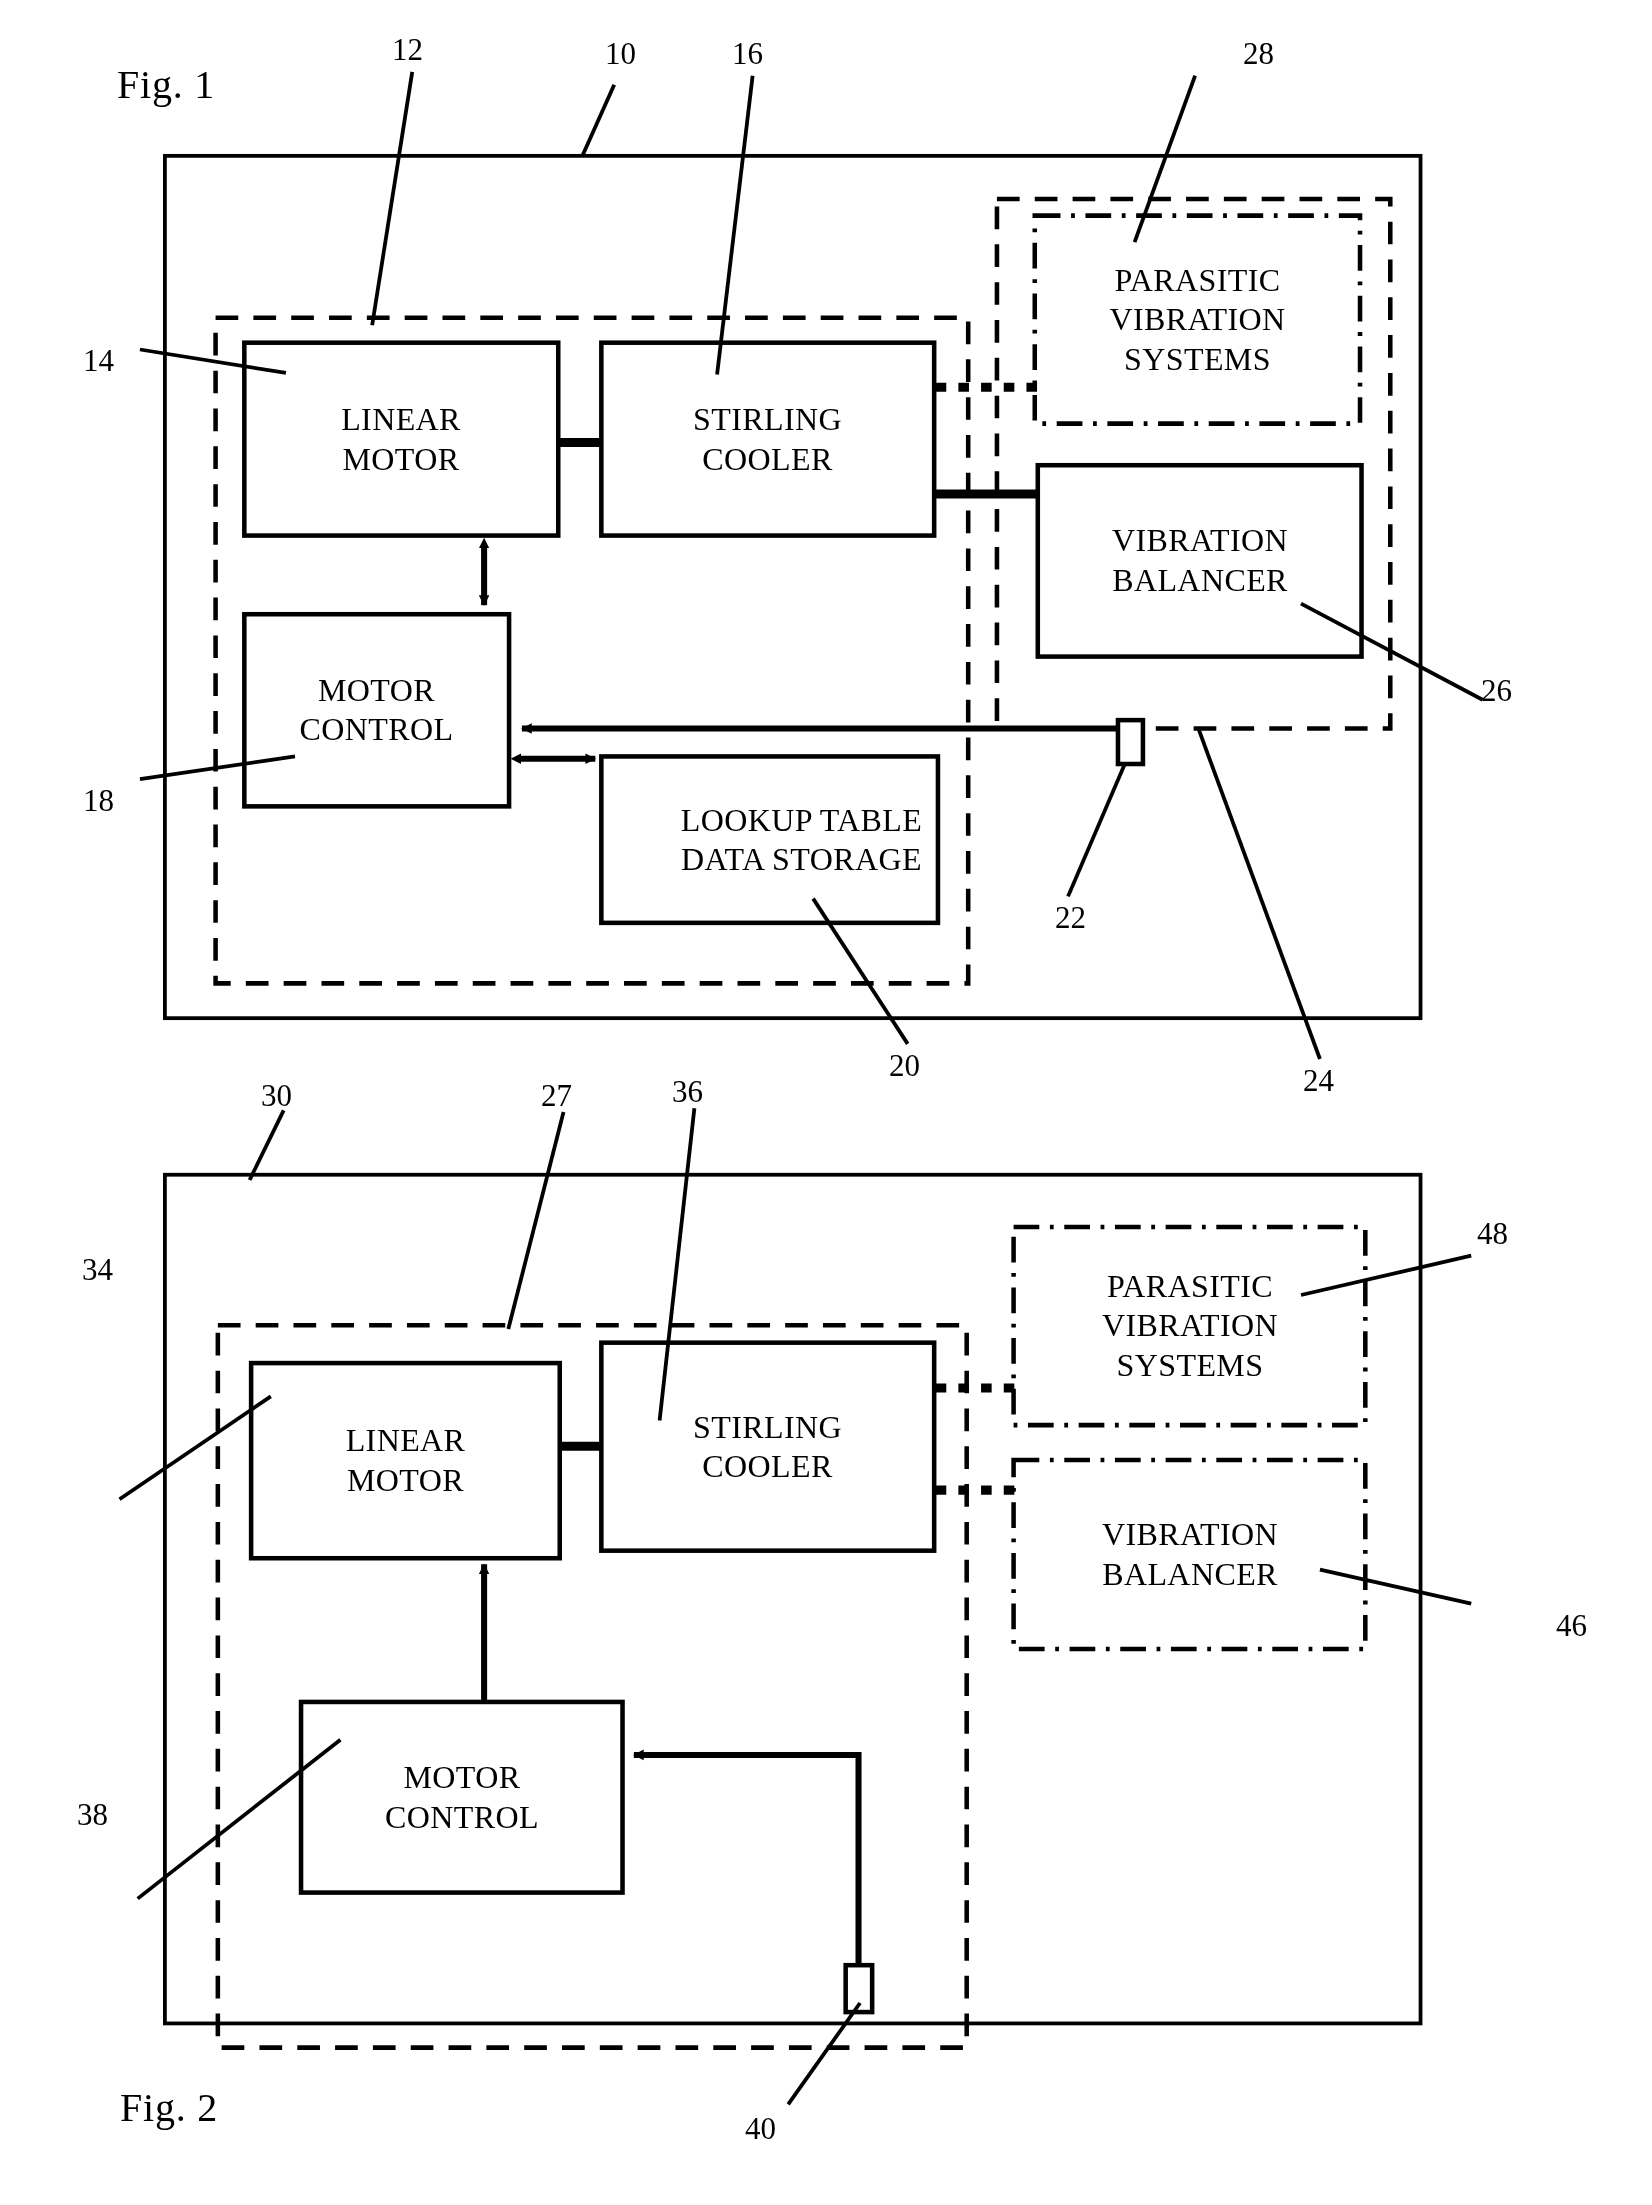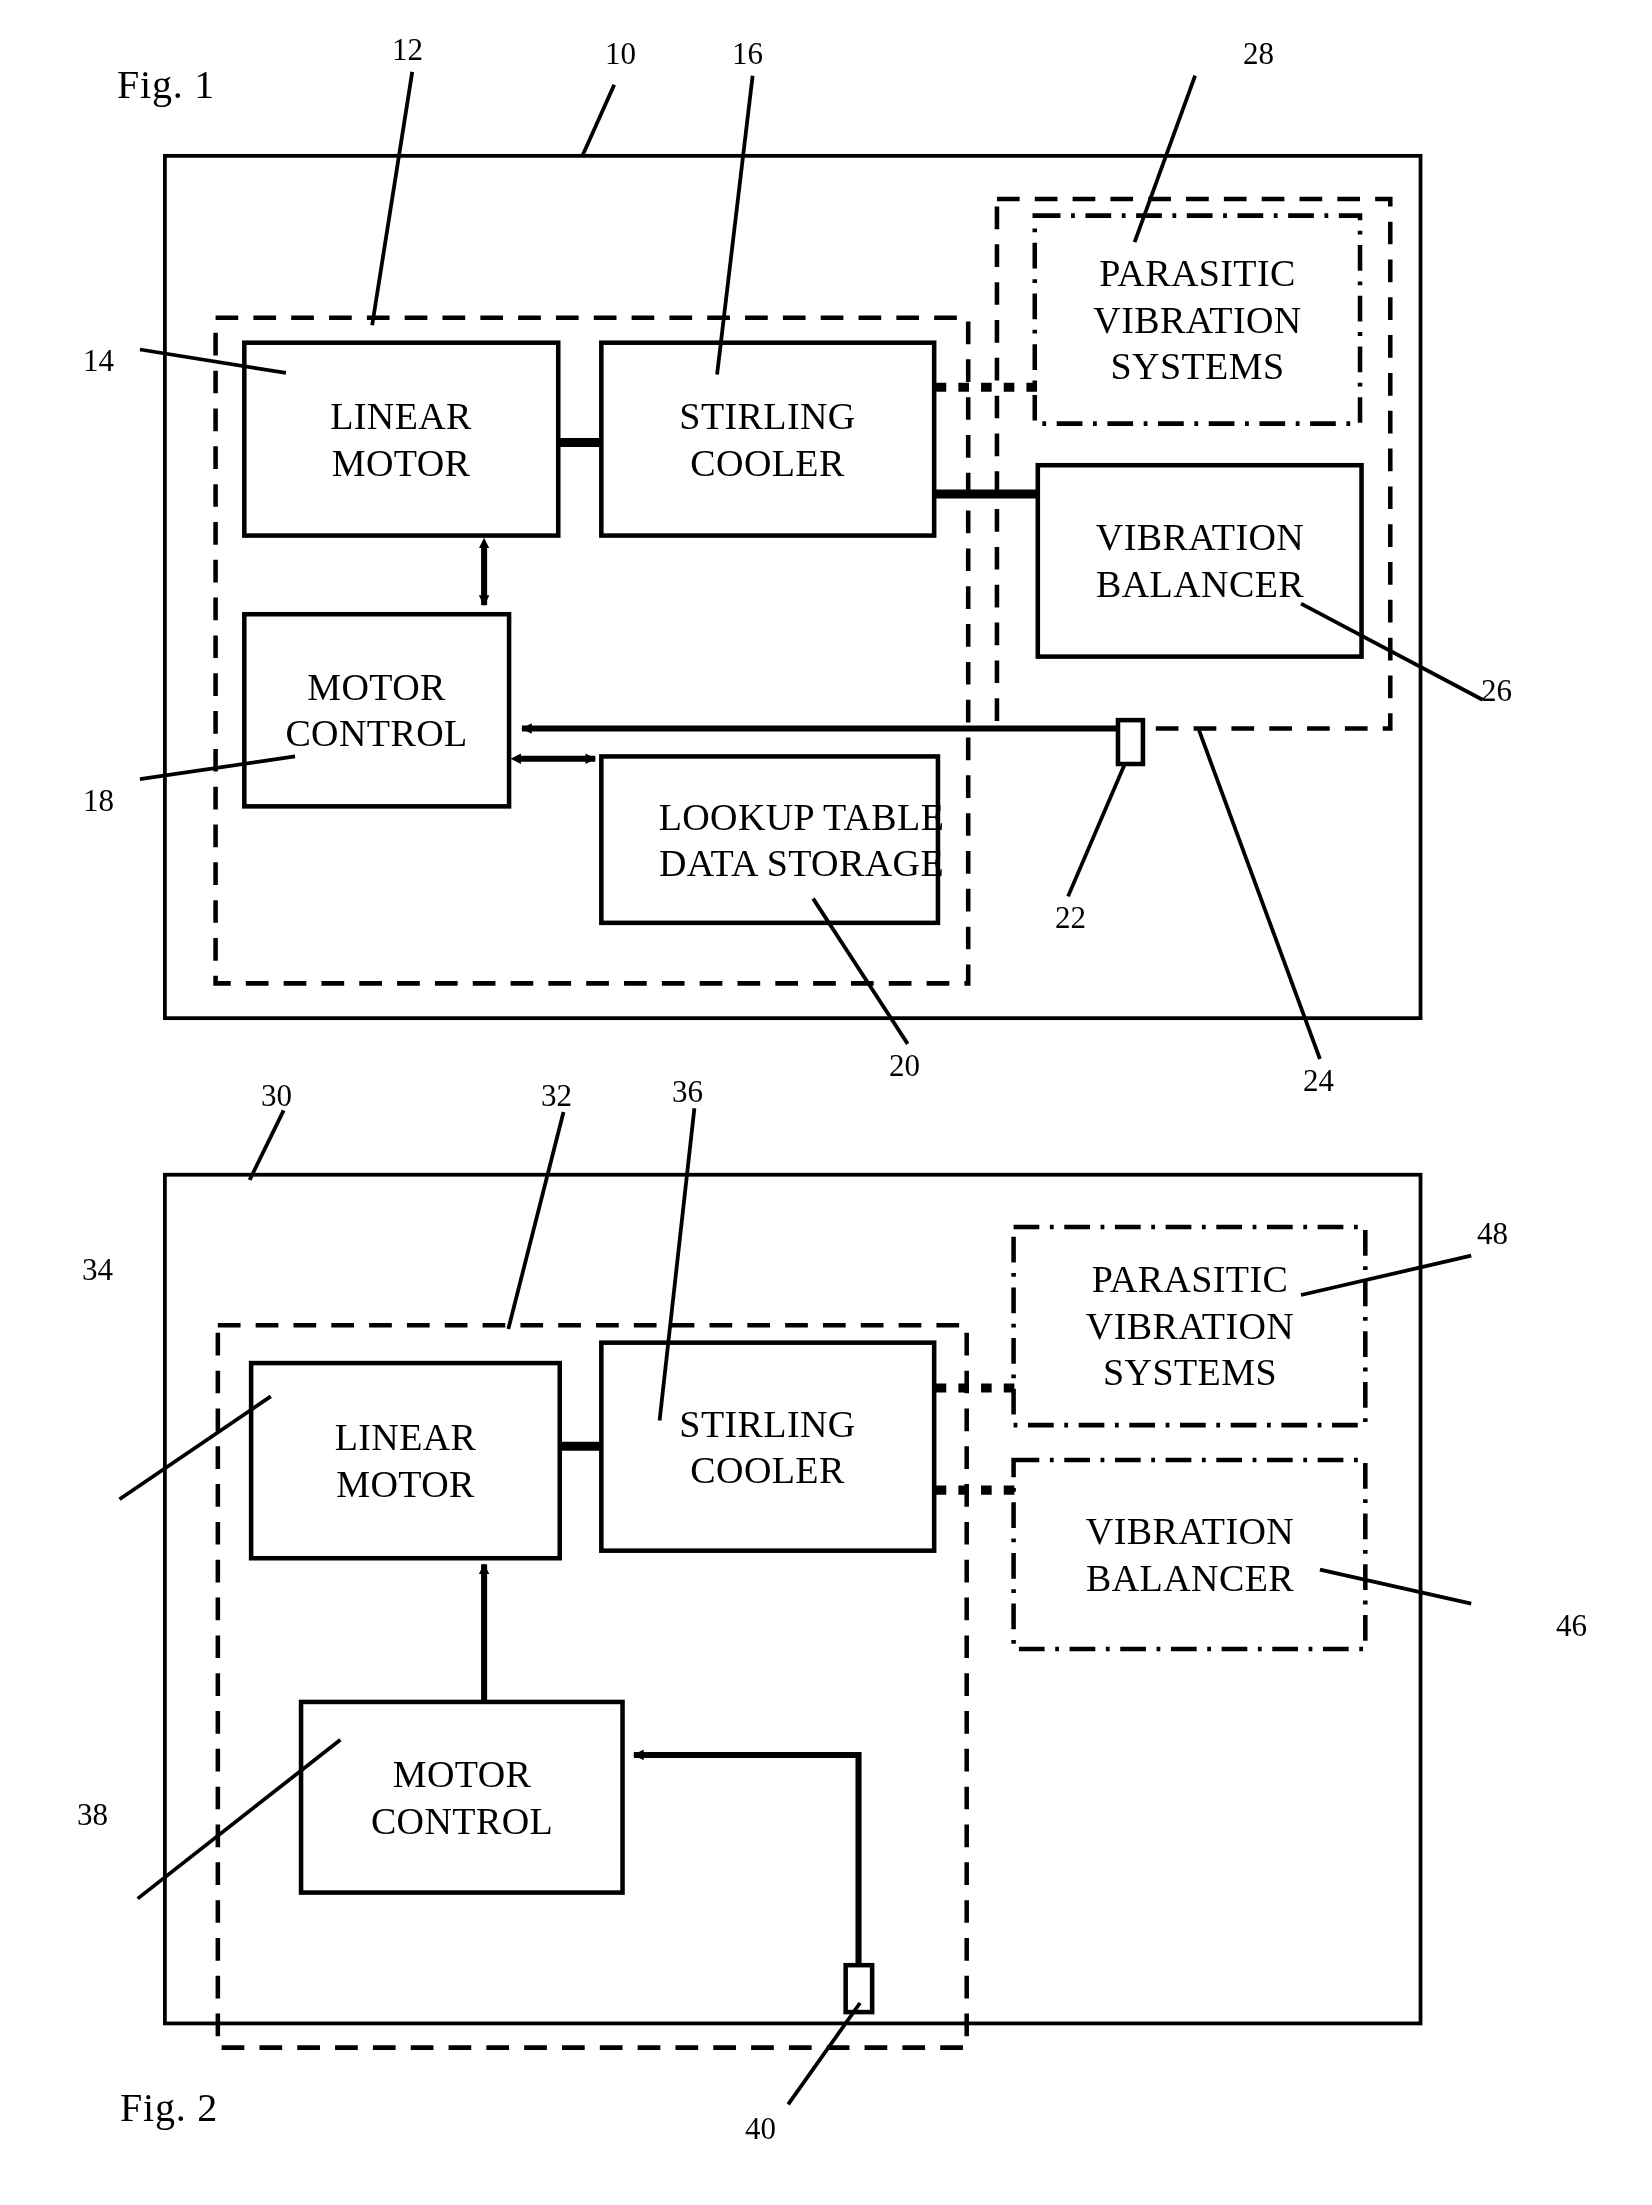--- a/index.html
+++ b/index.html
@@ -4,21 +4,21 @@
 <style>
   html,body{margin:0;padding:0;background:#ffffff;}
   body{width:1652px;height:2205px;position:relative;font-family:"Liberation Serif",serif;color:#000;}
   .stage{position:absolute;inset:0;}
   svg.layer{position:absolute;left:0;top:0;width:1652px;height:2205px;overflow:visible;}
 
   .figlabel{position:absolute;font-family:"Liberation Serif",serif;font-size:40px;letter-spacing:0.8px;white-space:nowrap;}
   .refnum{position:absolute;font-family:"Liberation Serif",serif;font-size:31px;white-space:nowrap;}
 
   .boxtext{position:absolute;display:flex;flex-direction:column;align-items:center;justify-content:center;
-           text-align:center;font-family:"Liberation Serif",serif;font-size:38px;line-height:1.22;
+           text-align:center;font-family:"Liberation Serif",serif;font-size:32px;line-height:1.22;
            letter-spacing:0.4px;white-space:nowrap;}
   .boxtext span{display:block;}
 </style>
 </head>
 <body>
 
 <div class="stage">
 
   <svg class="layer" viewBox="0 0 2184 2915">
     <defs>
@@ -155,21 +155,21 @@
   </div>
 
   <div class="boxtext" style="left:1038px; top:465px; width:324px; height:191px;">
     <span>VIBRATION</span>
     <span>BALANCER</span>
   </div>
 
   <div class="figlabel" style="left:120px; top:2084px;">Fig. 2</div>
 
   <div class="refnum" style="left:261px; top:1078px;">30</div>
-  <div class="refnum" style="left:541px; top:1078px;">32</div>
+  <div class="refnum" style="left:541px; top:1078px;">27</div>
   <div class="refnum" style="left:672px; top:1074px;">36</div>
   <div class="refnum" style="left:82px; top:1252px;">34</div>
   <div class="refnum" style="left:1477px; top:1216px;">48</div>
   <div class="refnum" style="left:1556px; top:1608px;">46</div>
   <div class="refnum" style="left:77px; top:1797px;">38</div>
   <div class="refnum" style="left:745px; top:2111px;">40</div>
 
   <div class="boxtext" style="left:251px; top:1363px; width:309px; height:195px;">
     <span>LINEAR</span>
     <span>MOTOR</span>

